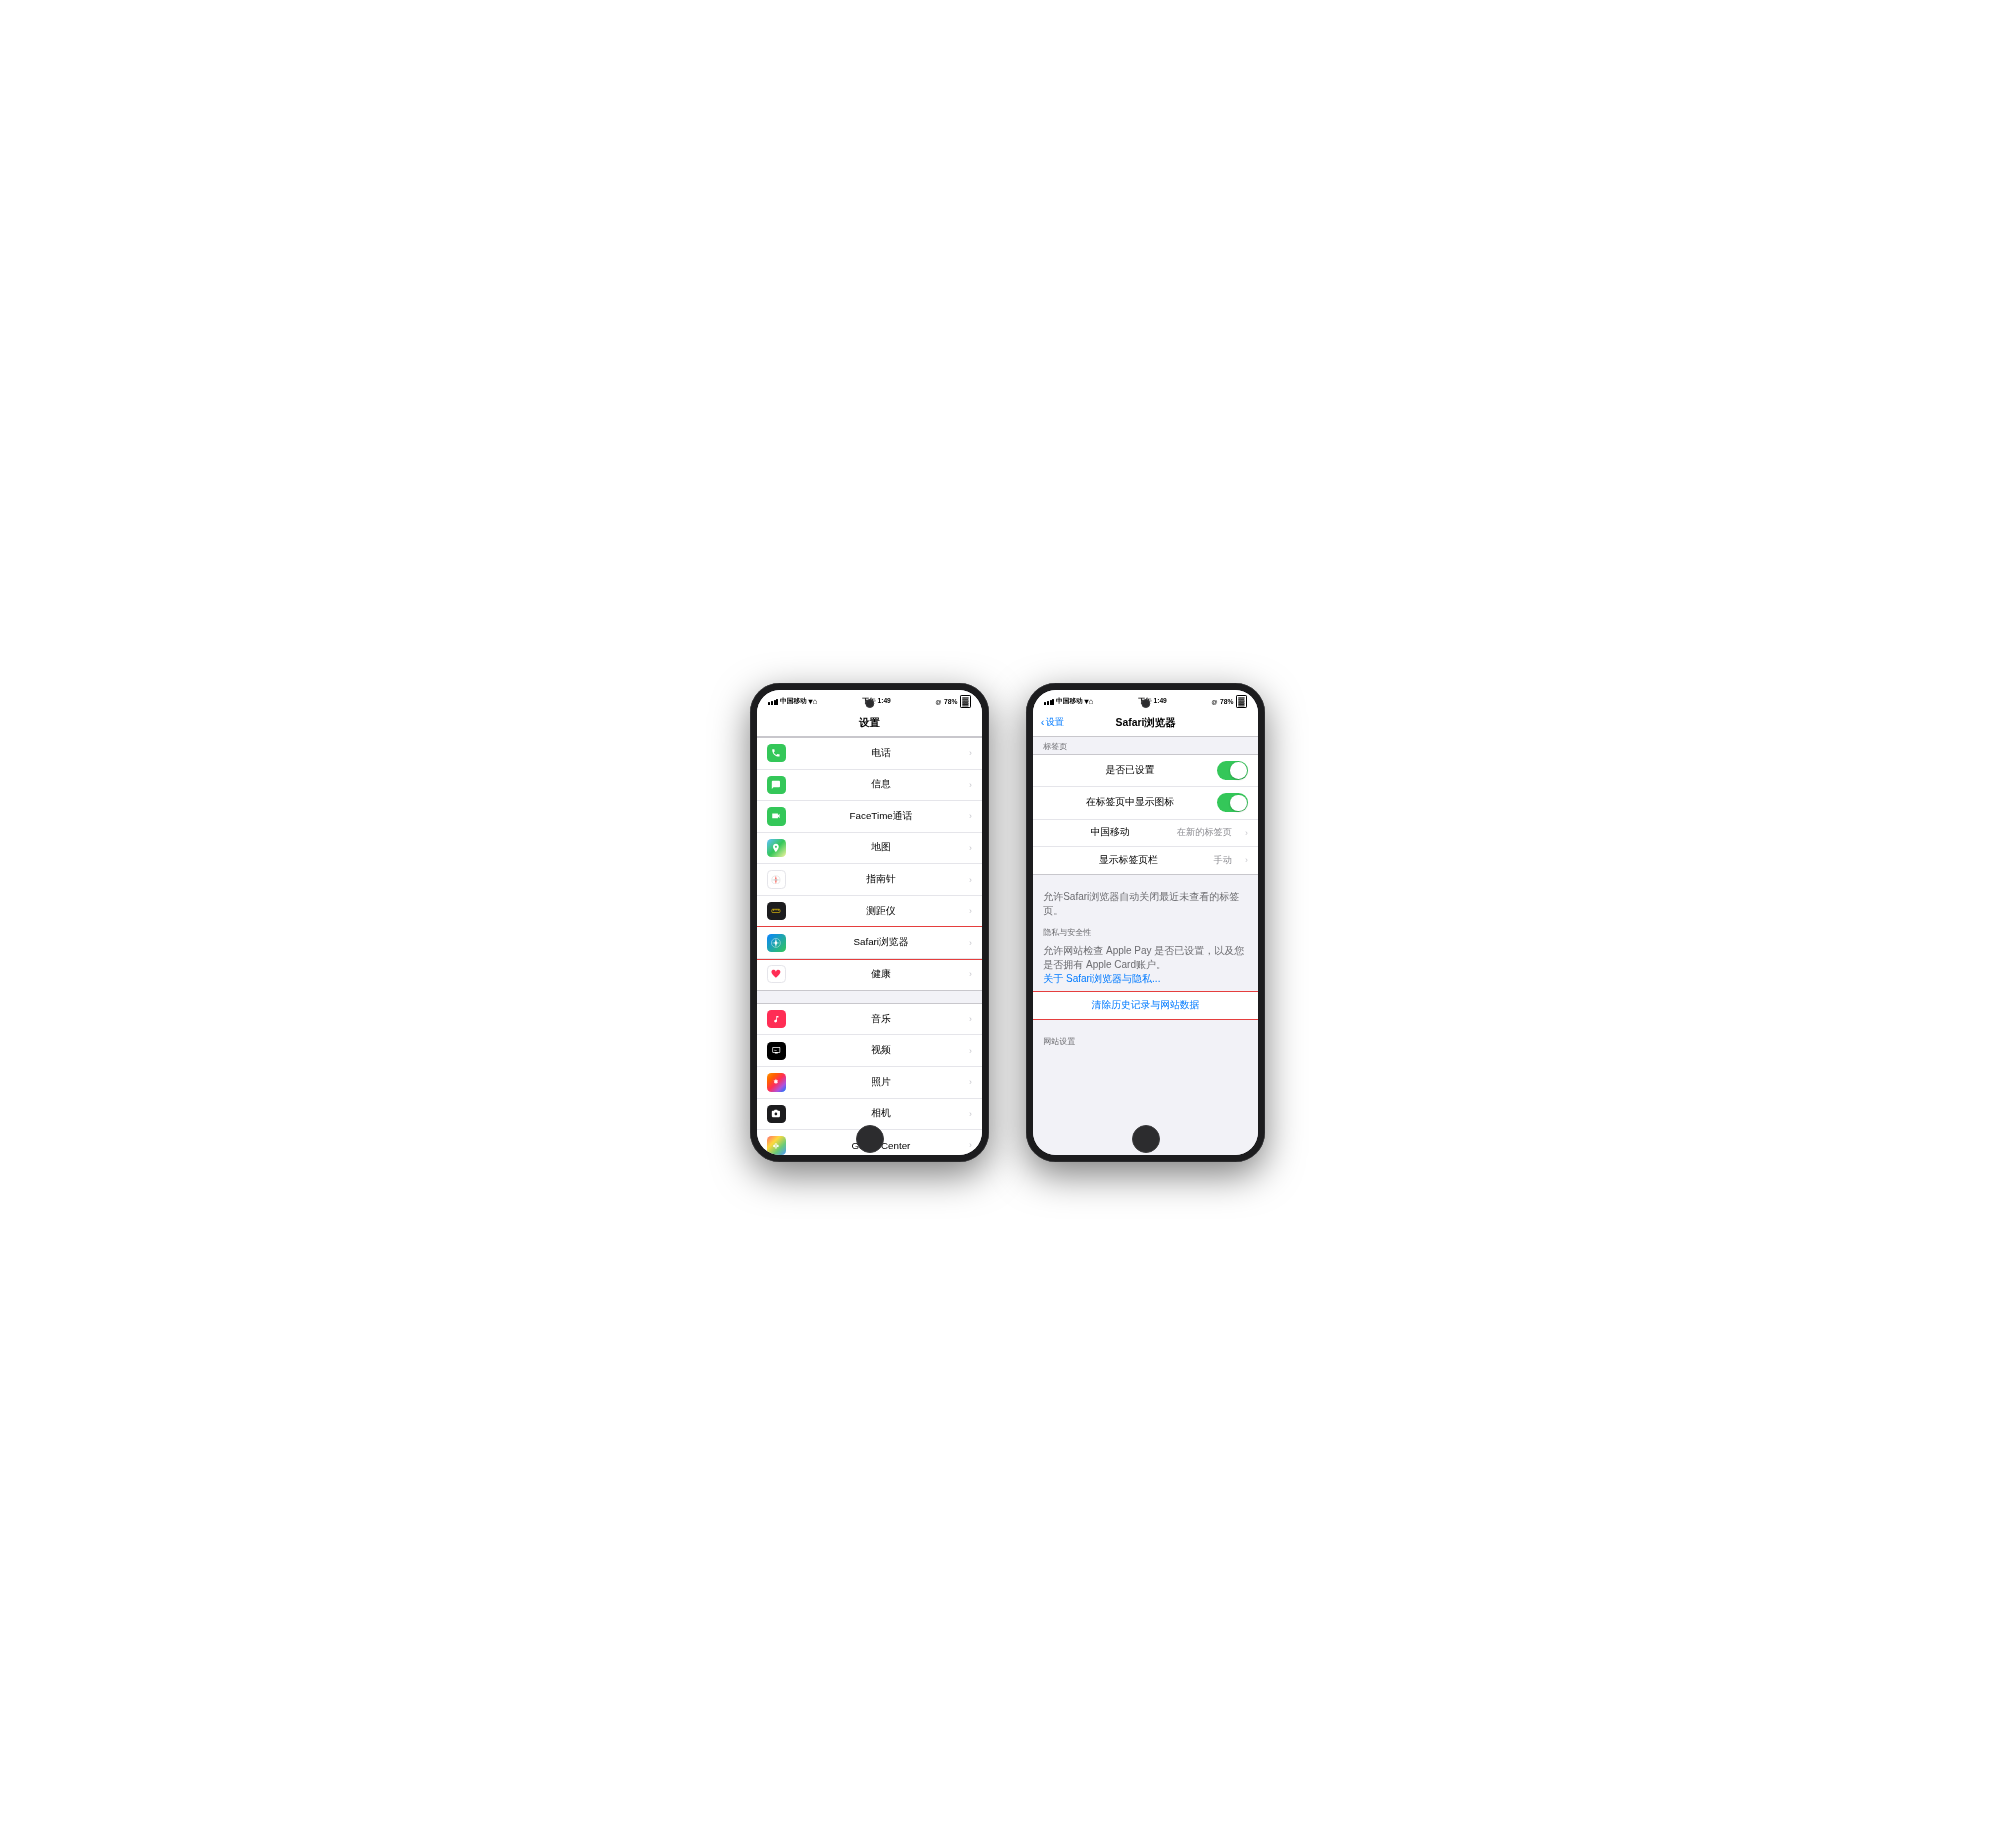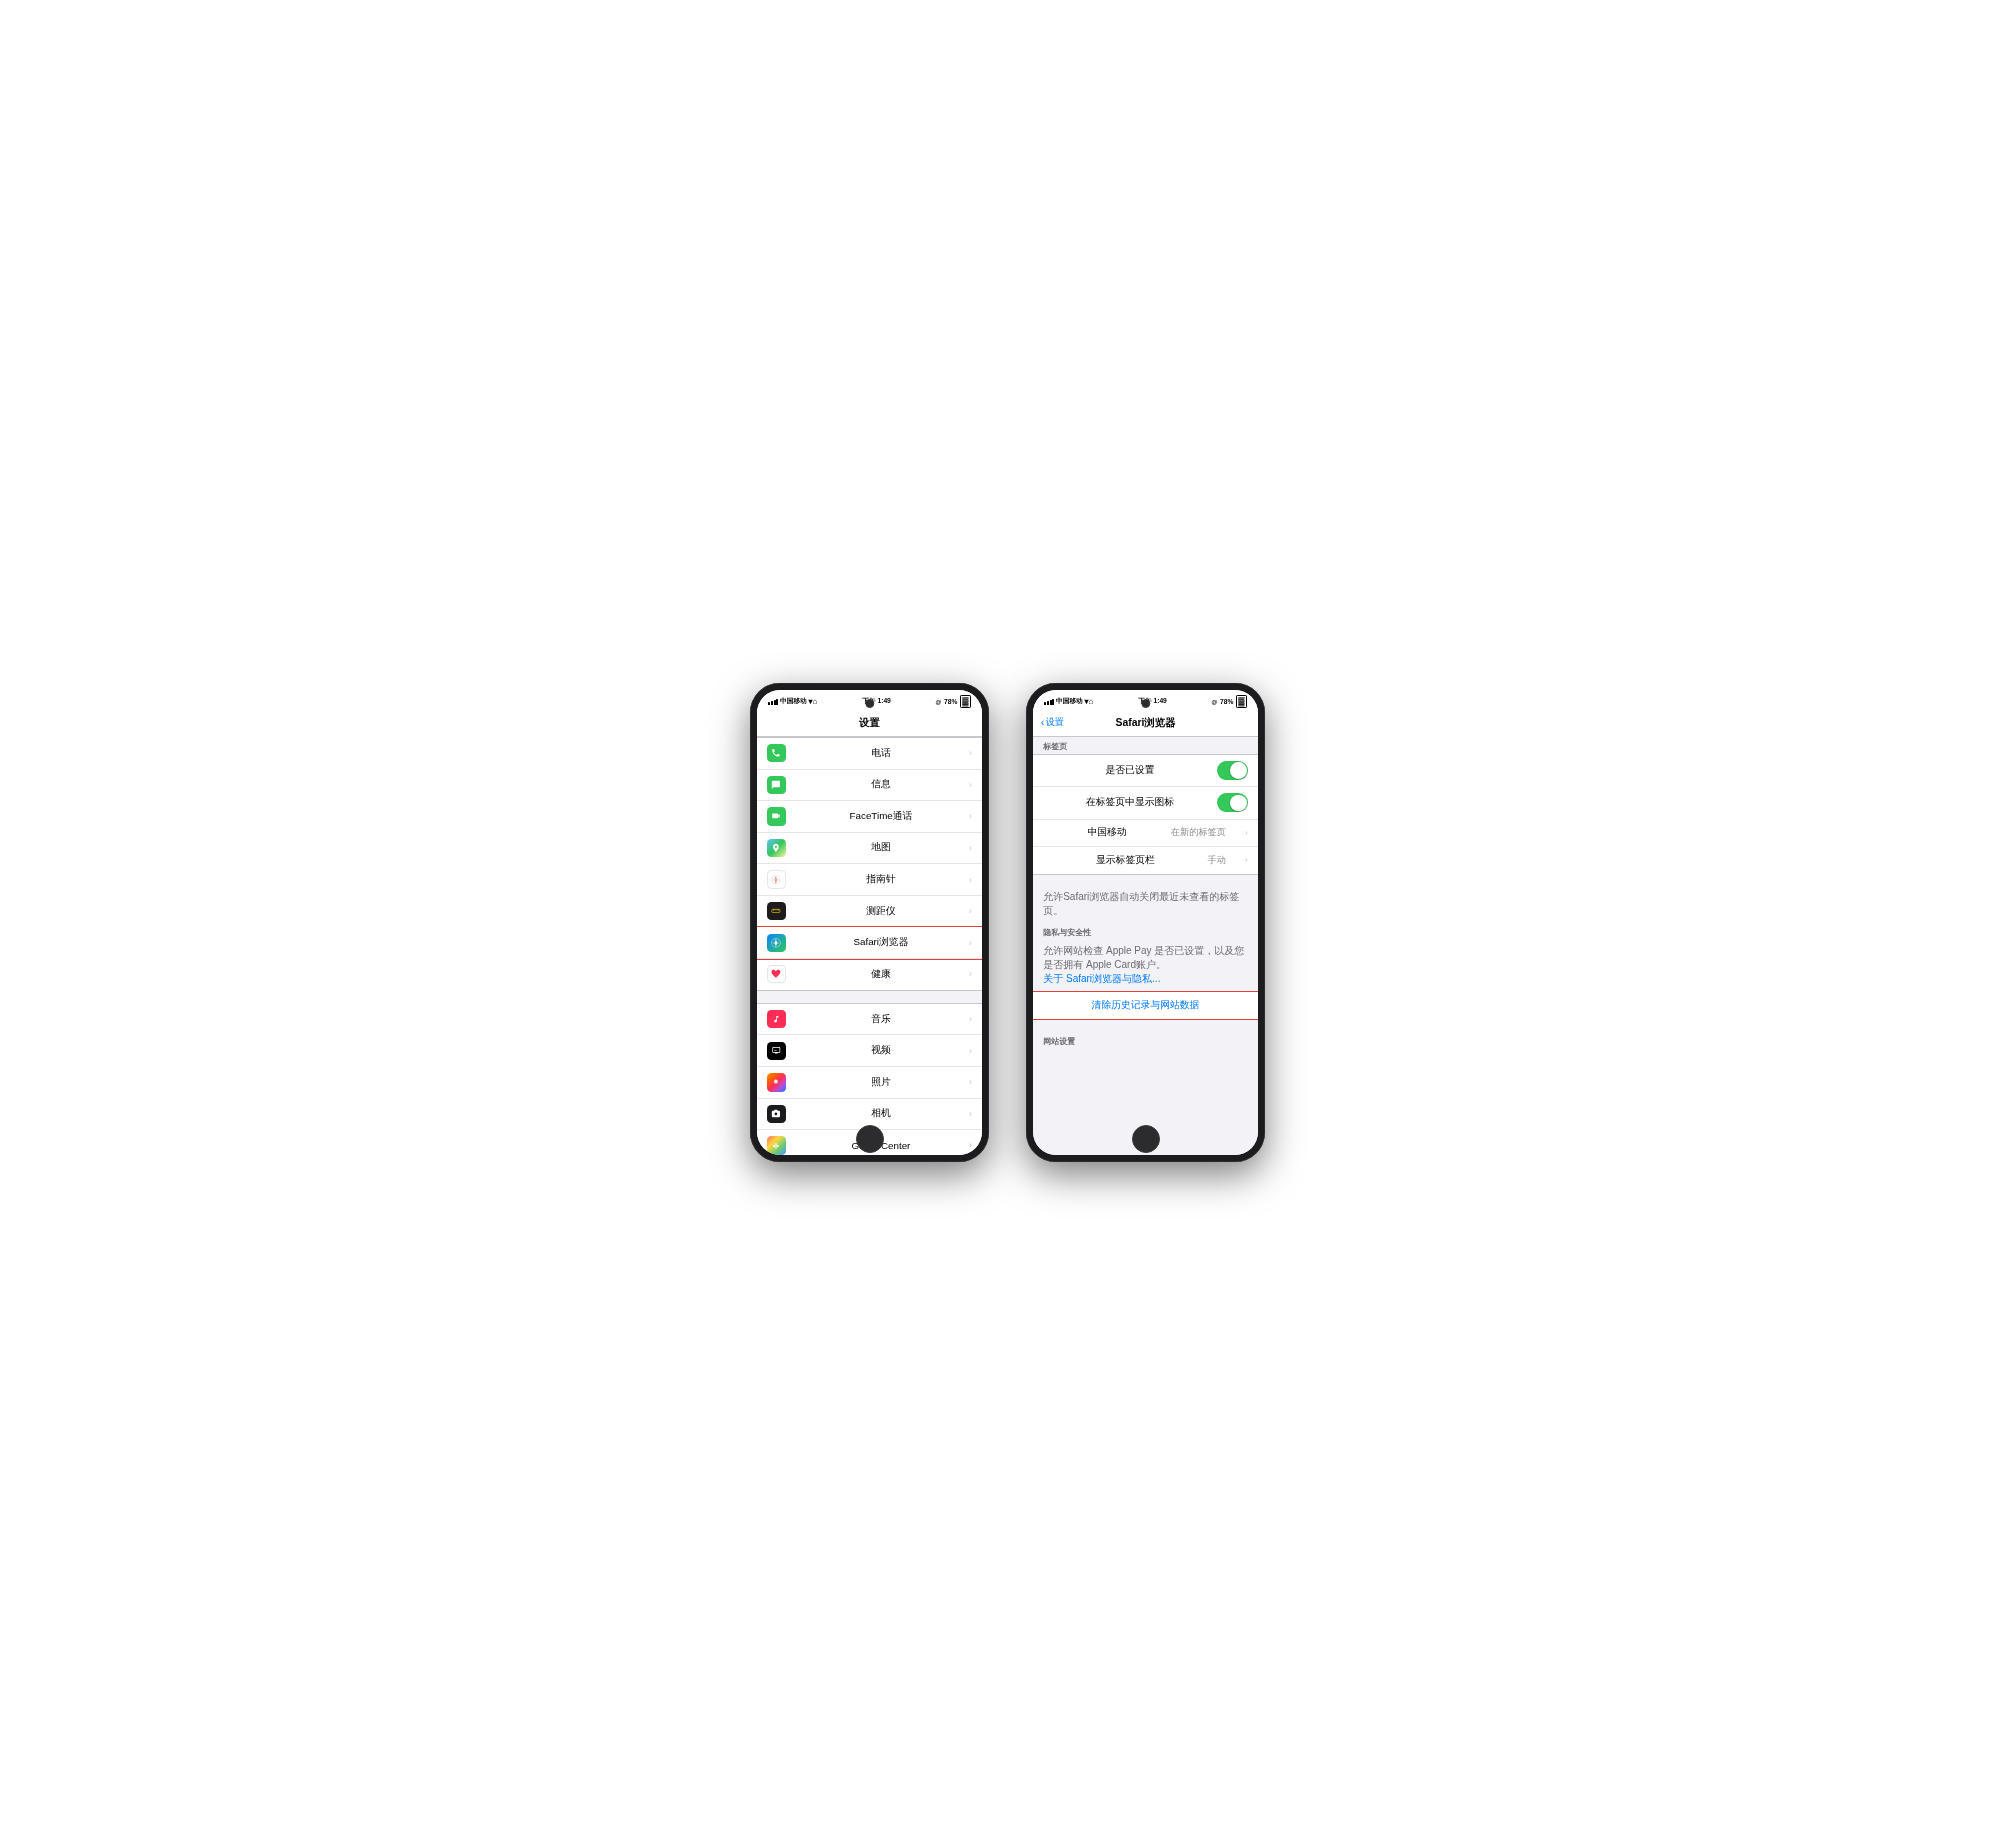--- a/index.html
+++ b/index.html
@@ -180,21 +180,21 @@
       font-size: 9.8px;
       color: #000;
     }
     .item-chevron {
       color: #c7c7cc;
       font-size: 8.6px;
     }
     .item-value {
       color: #8e8e93;
       font-size: 9.2px;
-      margin-right: 19px;
+      margin-right: 13px;
     }
 
     
     .toggle {
       width: 31px;
       height: 19px;
       border-radius: 9.8px;
       position: relative;
       flex-shrink: 0;
     }
@@ -211,21 +211,20 @@
     }
     .toggle-on .toggle-knob { right: 1.2px; }
     .toggle-off .toggle-knob { left: 1.2px; }
 
     
     .section-label {
       padding: 3.7px 9.8px 2.5px;
       font-size: 8px;
       color: #6c6c70;
       background: #f2f2f7;
-      font-weight: bold;
     }
     .description-text {
       padding: 3.7px 9.8px 4.9px;
       font-size: 10px;
       color: #6c6c70;
       background: #f2f2f7;
       line-height: 1.4;
     }
     .link-text {
       color: #007aff;

